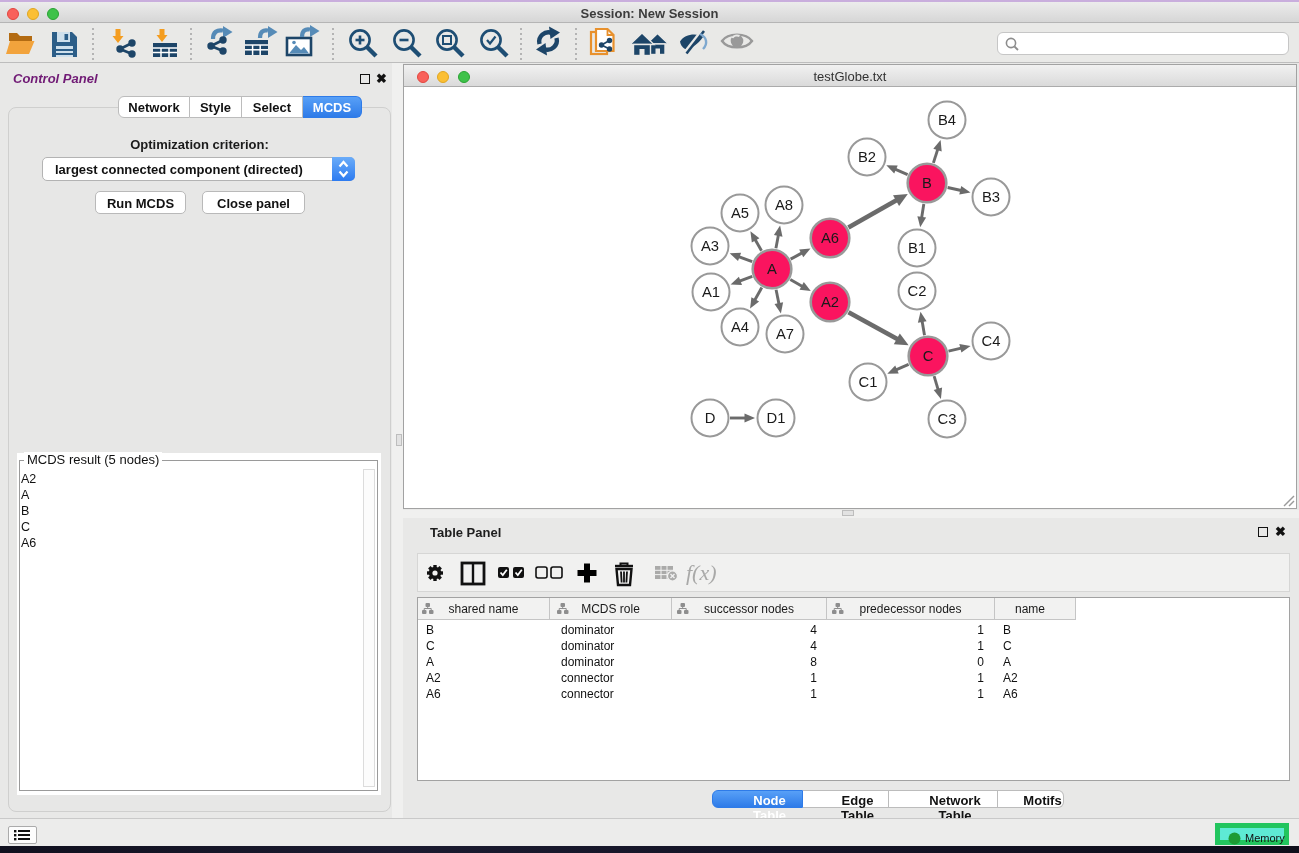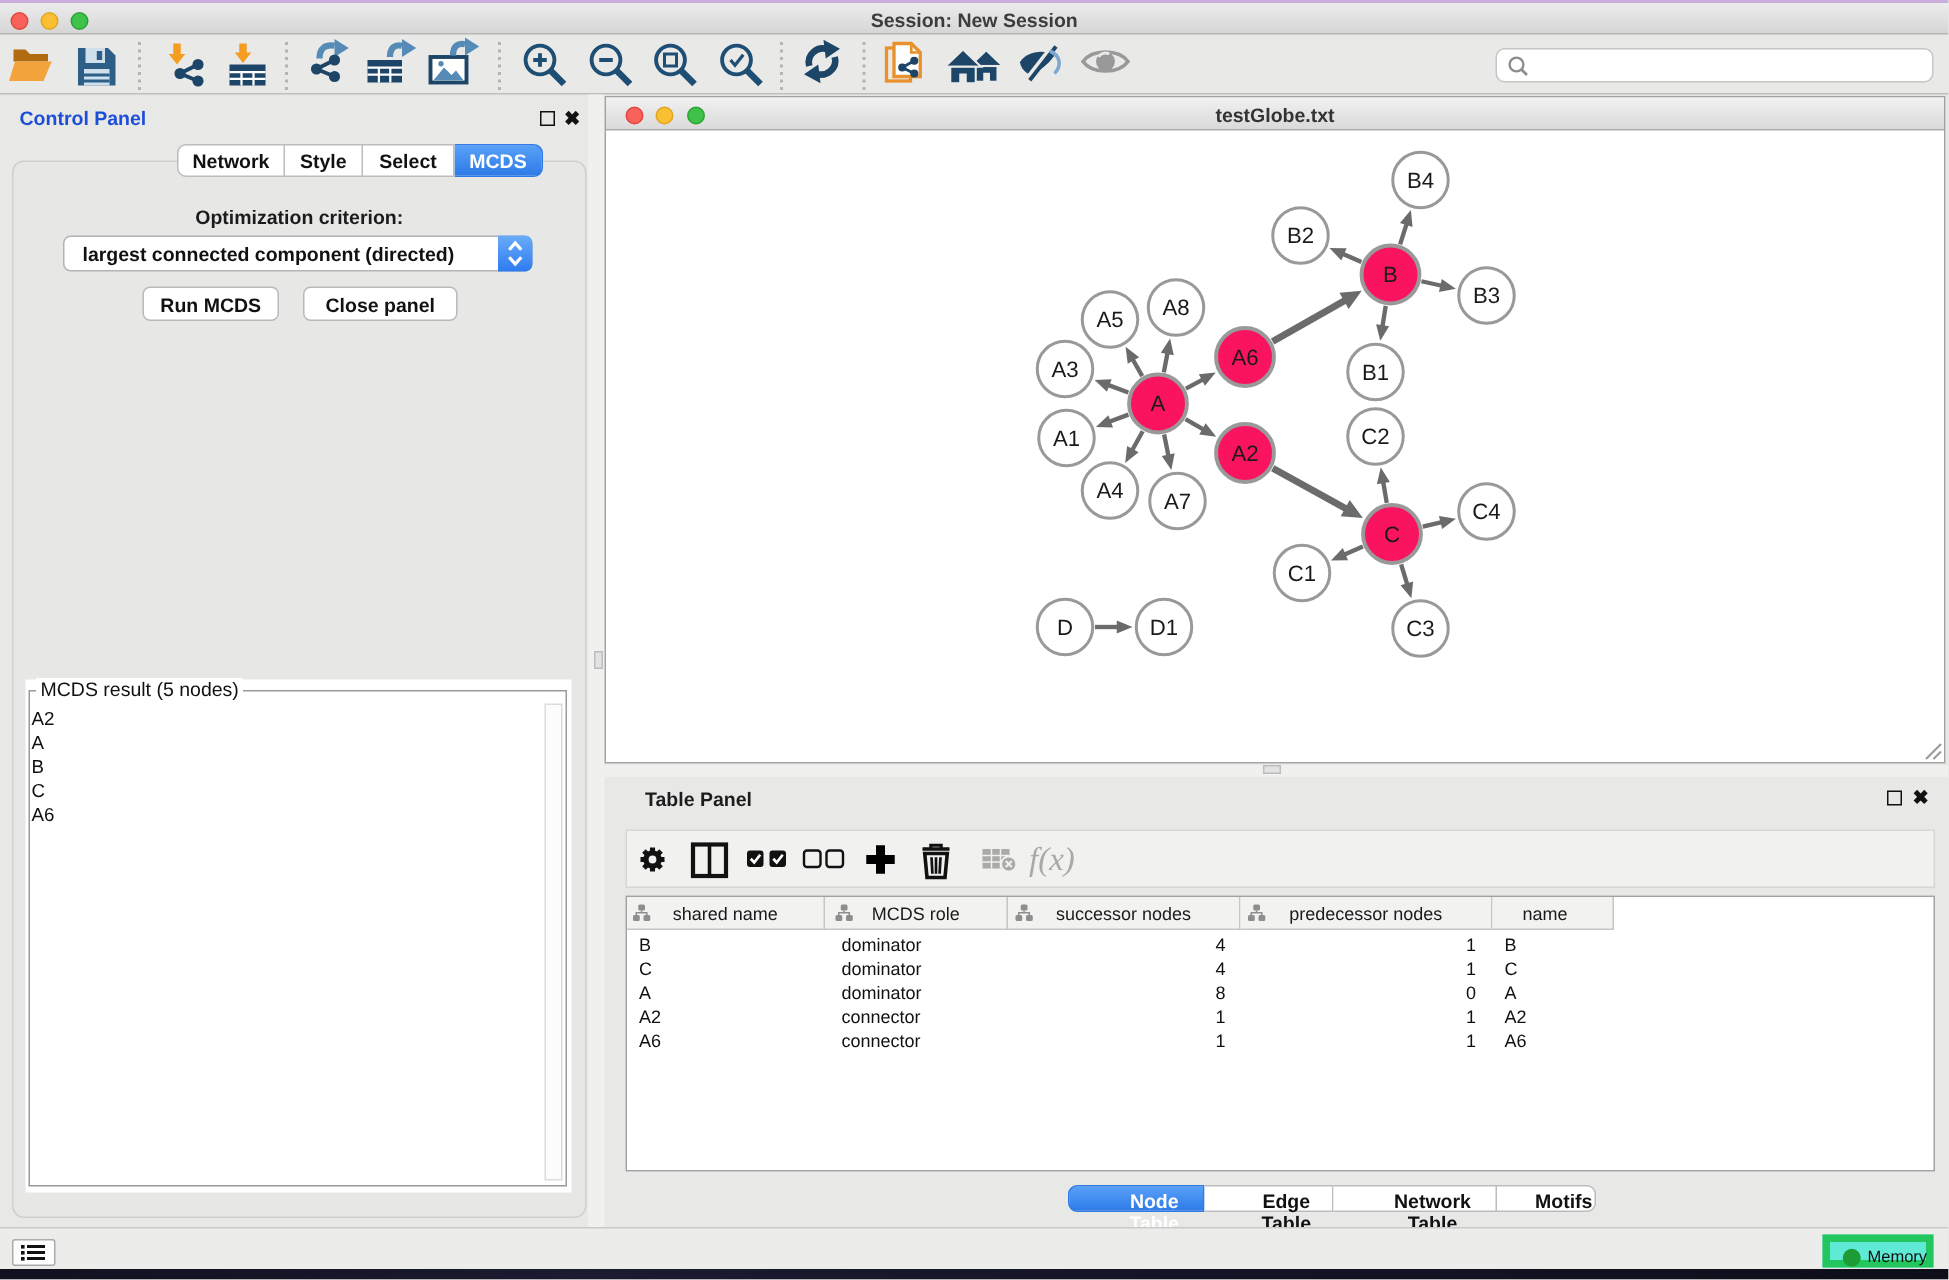--- a/index.html
+++ b/index.html
@@ -6,21 +6,21 @@
 html,body { width:1299px; height:853px; overflow:hidden; }
 body { font-family:"Liberation Sans", sans-serif; background:#e8e8e7; position:relative; }
 .abs { position:absolute; }
 .tl { border-radius:50%; width:12px; height:12px; position:absolute; top:6px; }
 #titlebar { left:0; top:2px; width:1299px; height:21px; background:linear-gradient(#ececec,#d6d6d6); border-bottom:1px solid #b5b5b5; }
 #titlebar .t { width:100%; text-align:center; font-size:13px; font-weight:bold; color:#3c3c3c; padding-top:4px; }
 #toolbar { left:0; top:24px; width:1299px; height:39px; background:#e9e9e7; border-bottom:1px solid #bdbdbd; }
 #searchbox { position:absolute; right:10px; top:8px; width:292px; height:23px; background:#fff; border:1px solid #c6c6c6; border-radius:6px; }
 
 #cp-head { left:0; top:63px; width:392px; height:32px; }
-#cp-head .t { position:absolute; left:13px; top:8px; font-size:13px; font-weight:bold; color:#1d4ed8; }
+#cp-head .t { position:absolute; left:13px; top:8px; font-size:13px; font-weight:bold; color:#701a75;font-style:italic; }
 .winbtn { position:absolute; top:11px; width:10px; height:10px; border:1.6px solid #111; }
 .xbtn { position:absolute; top:8px; font-size:13px; font-weight:bold; color:#111; }
 .tabs { position:absolute; display:flex; height:22px; }
 .tab { background:#fff; border:1px solid #bcbcbc; border-left:none; font-size:13px; font-weight:bold; color:#111; text-align:center; padding-top:3px; height:22px; }
 .tabs.sm .tab { height:18px; padding-top:2px;padding-left:24px; }
 .tab.first { border-left:1px solid #bcbcbc; border-radius:6px 0 0 6px;margin-left:40px; }
 .tab.last { border-radius:0 6px 6px 0; }
 .tab.sel { background:linear-gradient(#58a0f7,#2e7be8); color:#fff; border-color:#2e7be8; }
 #cp-body { left:8px; top:107px; width:383px; height:705px; background:#e7e7e6; border:1px solid #cfcfce; border-radius:8px; }
 #optlabel { left:0; top:30px; width:383px; text-align:center; font-size:13px; font-weight:bold; color:#1b1b1b; }
@@ -29,21 +29,21 @@
 #dropdown .stepper { position:absolute; right:-1px; top:-1px; width:23px; height:24px; background:linear-gradient(#6aacf9,#2d7bf0); border-radius:0 5px 5px 0; }
 .btn { position:absolute; background:#fff; border:1px solid #b9b9b9; border-radius:5px; font-size:13px; font-weight:bold; color:#111; text-align:center; padding-top:4px; height:23px; }
 #resultbox { left:9px; top:346px; width:364px; height:342px; background:#fff; }
 #fieldset { position:absolute; left:2px; top:7px; width:359px; height:331px; border:1px solid #9a9a9a; }
 #fieldset .legend { position:absolute; left:4px; top:-9px; background:#fff; padding:0 3px; font-size:13px; color:#111; }
 #mcdslist { position:absolute; left:4px; top:18px; font-size:12.5px; color:#111; line-height:16px; }
 #cpscroll { position:absolute; right:6px; top:16px; width:12px; height:318px; background:#fcfcfc; border:1px solid #dcdcdc; }
 
 #netwin { left:403px; top:64px; width:894px; height:445px; background:#fff; border:1px solid #a2a2a2; }
 #nettitle { position:absolute; left:0; top:0; width:100%; height:22px; background:linear-gradient(#f1f1f1,#dadada); border-bottom:1px solid #ababab; }
-#nettitle .t { width:100%; text-align:center; font-size:13px; font-weight:bold; color:#333; padding-top:4px; }
+#nettitle .t { width:100%; text-align:center; font-size:13px; font-weight:normal; color:#333; padding-top:4px; }
 
 #tp-head { left:403px; top:518px; width:896px; height:30px; }
 #tp-toolbar { left:417px; top:553px; width:873px; height:39px; background:#f1f1f0; border:1px solid #d6d6d5; }
 #tbl { left:417px; top:597px; width:873px; height:184px; background:#fff; border:1px solid #a2a2a2; }
 .th { position:absolute; top:0; height:22px; background:#f2f2f1; border-right:1px solid #c5c5c5; border-bottom:1px solid #c5c5c5; }
 .th .txt { width:100%; text-align:center; font-size:12px; color:#1a1a1a; padding-top:4px; }
 .td { position:absolute; font-size:12px; color:#111; height:16px; }
 
 #statusbar { left:0; top:818px; width:1299px; height:28px; background:#ececeb; border-top:1px solid #c9c9c9; }
 #memorybtn { position:absolute; right:10px; top:4px; width:74px; height:22px; background:#5eead4; border:5px solid #22c55e; font-size:11px; color:#111; }

